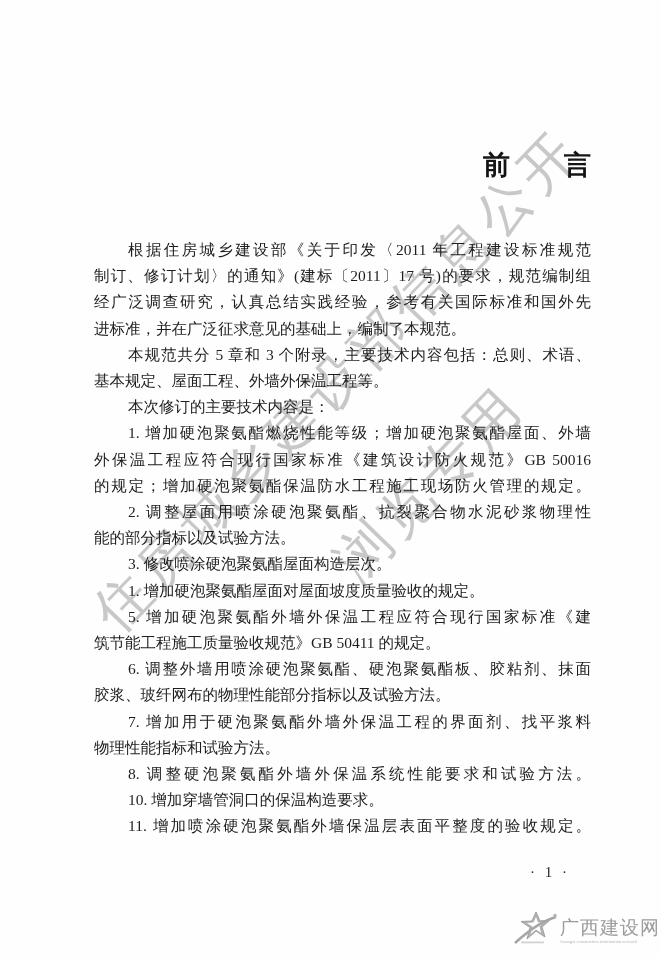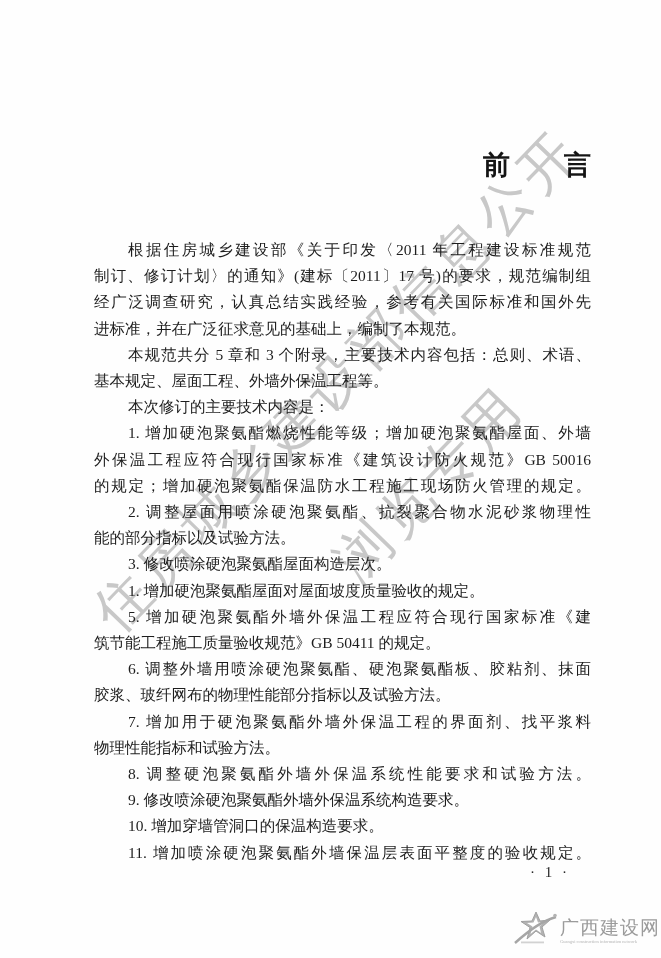--- a/index.html
+++ b/index.html
@@ -113,21 +113,20 @@
       <div class="line">能的部分指标以及试验方法。</div>
       <div class="line ind">3. 修改喷涂硬泡聚氨酯屋面构造层次。</div>
       <div class="line ind">1. 增加硬泡聚氨酯屋面对屋面坡度质量验收的规定。</div>
       <div class="line ind fill">5. 增加硬泡聚氨酯外墙外保温工程应符合现行国家标准《建</div>
       <div class="line">筑节能工程施工质量验收规范》GB 50411 的规定。</div>
       <div class="line ind fill">6. 调整外墙用喷涂硬泡聚氨酯、硬泡聚氨酯板、胶粘剂、抹面</div>
       <div class="line">胶浆、玻纤网布的物理性能部分指标以及试验方法。</div>
       <div class="line ind fill">7. 增加用于硬泡聚氨酯外墙外保温工程的界面剂、找平浆料</div>
       <div class="line">物理性能指标和试验方法。</div>
       <div class="line ind fill">8. 调整硬泡聚氨酯外墙外保温系统性能要求和试验方法。</div>
-      <div class="line ind">9. 修改喷涂硬泡聚氨酯外墙外保温系统构造要求。</div>
       <div class="line ind">10. 增加穿墙管洞口的保温构造要求。</div>
       <div class="line ind fill">11. 增加喷涂硬泡聚氨酯外墙保温层表面平整度的验收规定。</div>
     </div>
 
   <div class="page-number">· 1 ·</div>
 
   <div class="site-logo">
     <svg class="logo-star" viewBox="0 0 44 36" xmlns="http://www.w3.org/2000/svg">
       <polygon points="22,2 26,11 36,10 28,17 31,27 22,21 13,29 16,17.5 7,11.5 18,11" fill="#b3b3b3" stroke="#a0a0a0" stroke-width="1"></polygon>
       <polygon points="22,7 24,12.5 30,12 25.5,16.5 27,23 22,19.5 16.5,24 18.5,16.5 13,13 19.5,12.5" fill="#ffffff"></polygon>

